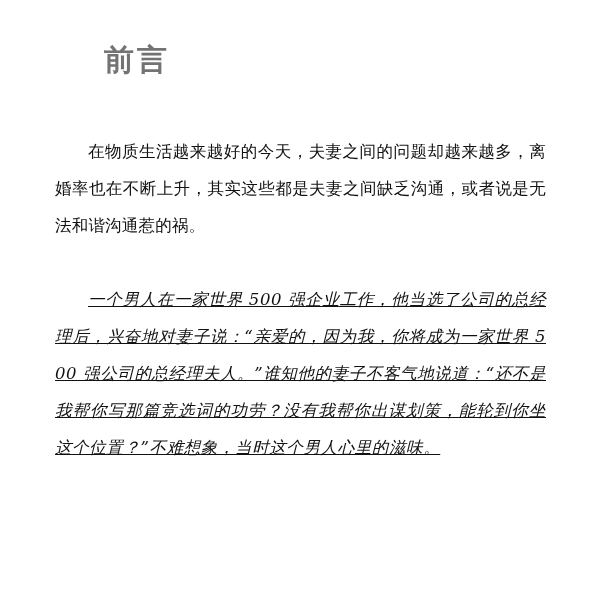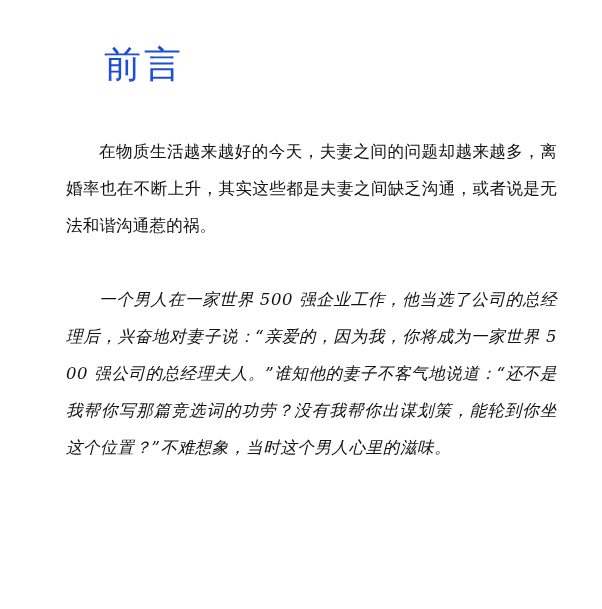--- a/index.html
+++ b/index.html
@@ -20,49 +20,50 @@
     width: 602px;
     height: 609px;
     background: #ffffff;
   }
 
   .page-title {
     position: absolute;
     left: 104px;
     top: 20px;
     font-family: "DejaVu Sans", "Liberation Sans", sans-serif;
-    font-weight: normal;
-    font-size: 37px;
+    font-weight: bold;
+    font-size: 30px;
     line-height: 40px;
     letter-spacing: 3px;
-    color: #1d4ed8;
+    color: #737373;
     white-space: nowrap;
   }
 
   .body-block {
     position: absolute;
-    left: 66px;
+    left: 55px;
     top: 133px;
     width: 491px;
   }
 
   .para {
     margin: 0;
     font-size: 16.5px;
     line-height: 37px;
     text-align: justify;
     text-justify: inter-character;
     text-indent: 2em;
     color: #121212;
     letter-spacing: 0.2px;
     word-break: break-all;
   }
 
   .para.gap-before {
     margin-top: 37px;
+    text-decoration: underline;
   }
 
   
   .para.kai {
     font-style: italic;
     font-family: "DejaVu Serif", "Liberation Serif", serif;
     letter-spacing: 0.6px;
   }
 </style>
 </head>

